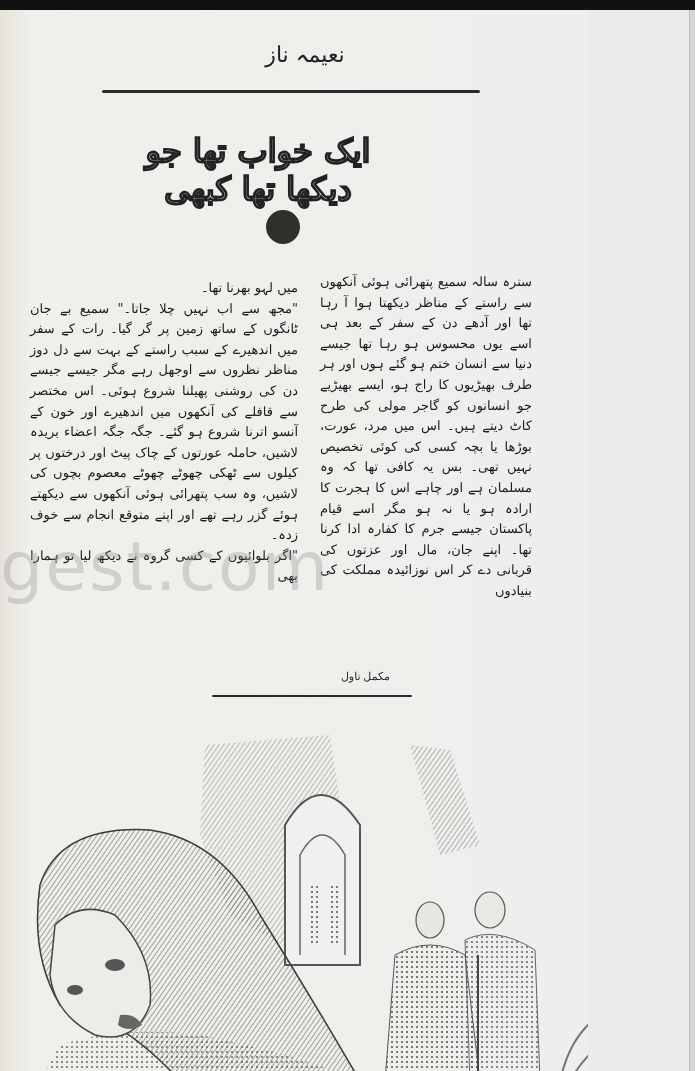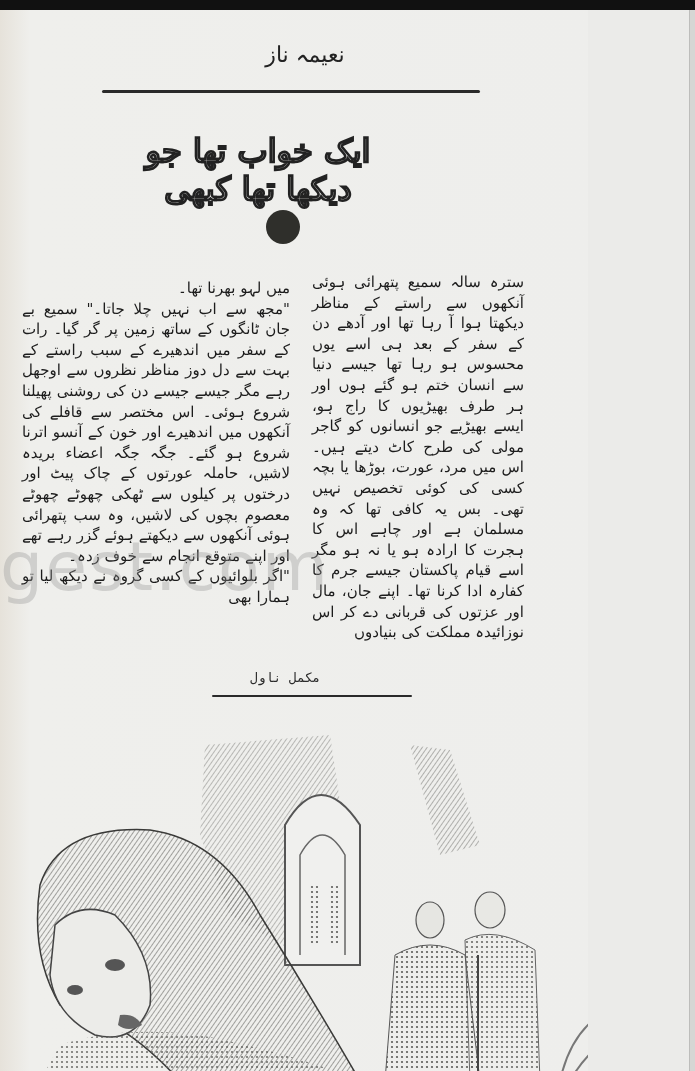--- a/index.html
+++ b/index.html
@@ -22,32 +22,32 @@
   .rule { position:absolute; height:3px; background:#2a2a2a; border-radius:2px; }
   .title-wrap { position:absolute; left:118px; top:104px; width:280px; height:140px; }
   .title {
     position:absolute; left:0; top:18px; width:280px; text-align:center; direction:rtl;
     font-family:"DejaVu Serif", serif; font-size:32px; font-weight:bold;
     color:#f4f4f2; -webkit-text-stroke:1.6px #222; letter-spacing:-1px;
   }
   .title-dot { position:absolute; left:148px; top:96px; width:34px; height:34px; border-radius:50%; background:#2f2f2b; }
   .col {
     position:absolute; direction:rtl; text-align:justify;
-    font-family:"DejaVu Serif", serif; font-size:15px; line-height:20.6px; color:#1c1c1c;
+    font-family:"DejaVu Serif", serif; font-size:13px; line-height:20.6px; color:#1c1c1c;margin-left:8px;
   }
   .col p { margin:0; }
   .col-right { left:312px; top:262px; width:212px; }
   .col-left { left:22px; top:268px; width:268px; }
   .watermark {
     position:absolute; left:0; top:505px; font-family:"DejaVu Sans", sans-serif;
     font-size:68px; color:rgba(150,150,150,0.35); letter-spacing:2px;margin-top:12px;
   }
   .byline {
-    position:absolute; left:250px; top:660px; width:140px; text-align:left; direction:rtl;
-    font-family:Liberation Mono, monospace; font-size:13px; color:#2b2b2b;
+    position:absolute; left:250px; top:660px; width:140px; text-align:right; direction:rtl;
+    font-family:Liberation Serif, serif; font-size:11px; color:#2b2b2b;
   }
   .illustration { position:absolute; left:0; top:705px; width:690px; height:366px; }
 </style>
 </head>
 <body>
 
 <div class="topbar"></div>
 
 <div class="page">
 

